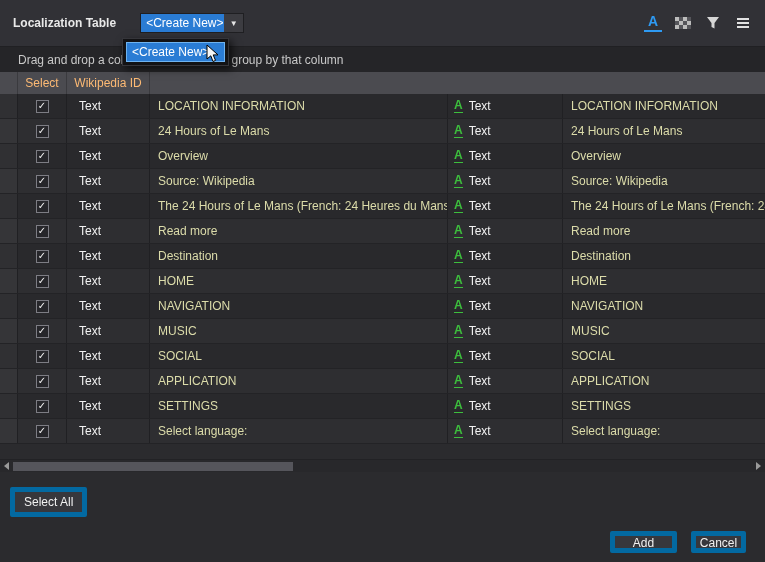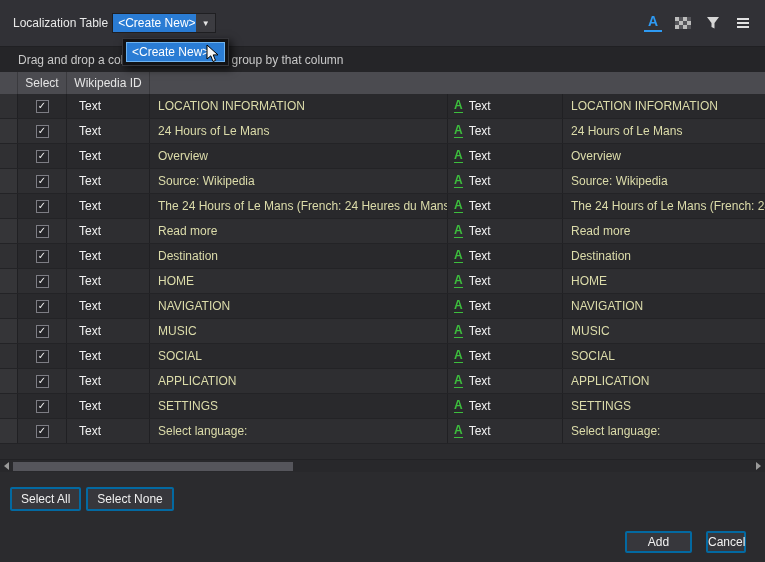--- a/index.html
+++ b/index.html
@@ -6,37 +6,37 @@
   html,body { margin:0; padding:0; background:#1e1e1e; }
   .app {
     position:relative; width:765px; height:562px; overflow:hidden;
     background:#2b2b2e; color:#f1f1f1;
     font-family:"Liberation Sans", sans-serif; font-size:12px;
     user-select:none;
   }
 
   
   .topbar { height:46px; background:#313136; display:flex; align-items:center; padding:0 13px; }
-  .title { color:#e9e9e9; margin-right:4px; white-space:nowrap; }
+  .title { color:#e9e9e9; margin-right:24px; white-space:nowrap;font-weight:bold; }
   .combo { display:flex; width:104px; height:20px; border:1px solid #1f1f22; background:#3c3c41; }
   .combo-text { flex:1; background:#2a7cd4; color:#fff; display:flex; align-items:center; padding-left:5px; white-space:nowrap; overflow:hidden; }
   .combo-arrow { width:19px; display:flex; align-items:center; justify-content:center; font-size:8px; color:#e6e6e6; background:#3c3c41; }
   .icons { margin-left:auto; display:flex; align-items:center; gap:12px; }
   .icon-btn { display:flex; align-items:center; justify-content:center; width:18px; height:18px; cursor:default; }
   .font-icon { color:#2e9af3; font-weight:bold; font-size:14px; line-height:13px; border-bottom:2px solid #2e9af3; padding:0 1px 1px; }
   .menu-bars { display:flex; flex-direction:column; gap:2px; }
   .menu-bars i { display:block; width:12px; height:2px; background:#e2e2e2; }
 
   
   .groupbar { height:26px; background:#252528; border-top:1px solid #202023; display:flex; align-items:center; padding-left:18px; color:#c9c9c9; }
 
   
   .grid-cols { display:grid; grid-template-columns:18px 49px 83px 298px 115px 1fr; }
   .thead { height:22px; background:#4b4b50; }
-  .hcell { display:flex; align-items:center; justify-content:center; border-right:1px solid #3a3a3e; overflow:hidden; white-space:nowrap; color:#e5e5e5; }
+  .hcell { display:flex; align-items:center; justify-content:center; border-right:1px solid #3a3a3e; overflow:hidden; white-space:nowrap; color:#fdba74; }
   .hcell:last-child { border-right:none; }
   .trow { height:25px; background:#29292c; border-bottom:1px solid #232326; }
   .trow.alt { background:#2e2e31; }
   .cell { display:flex; align-items:center; border-right:1px solid #202023; overflow:hidden; white-space:nowrap; }
   .cell:last-child { border-right:none; }
   .c-ind { background:rgba(255,255,255,0.035); }
   .c-sel { justify-content:center; }
   .c-prop { padding-left:12px; color:#f1f1f1; }
   .c-res  { padding-left:8px; color:#dcdcaa; }
   .c-type { padding-left:6px; gap:6px; color:#f1f1f1; }
@@ -48,24 +48,24 @@
   
   .hscroll { position:relative; height:13px; margin-top:15px; background:#28282b; border-top:1px solid #222225; }
   .scroll-btn { position:absolute; top:0; width:13px; height:12px; display:flex; align-items:center; justify-content:center; }
   .scroll-btn.left { left:0; } .scroll-btn.right { right:0; }
   .tri-left  { width:0; height:0; border:4px solid transparent; border-right:5px solid #9a9a9a; border-left:none; }
   .tri-right { width:0; height:0; border:4px solid transparent; border-left:5px solid #9a9a9a; border-right:none; }
   .scroll-thumb { position:absolute; left:13px; top:2px; width:280px; height:9px; background:#55555b; }
 
   
   .sel-row { margin:15px 0 0 10px; display:flex; gap:5px; }
-  .btn { background:#37373c; border:2px solid #0369a1; color:#f1f1f1; font-family:inherit; font-size:12px; padding:3px 9px; border-radius:2px; }
+  .btn { background:#37373c; border:5px solid #0369a1; color:#f1f1f1; font-family:inherit; font-size:12px; padding:3px 9px; border-radius:2px; }
   .dialog-row { position:absolute; right:19px; bottom:9px; display:flex; gap:14px; }
   .btn.add { width:67px; height:22px; padding:0; }
-  .btn.cancel { width:40px; height:22px; padding:0; }
+  .btn.cancel { width:55px; height:22px; padding:0; }
 
   
   .popup { position:absolute; left:122px; top:38px; width:107px; z-index:10;
            background:#121214; border:1px solid #35353a; padding:3px;
            box-shadow:3px 3px 8px rgba(0,0,0,0.65); }
   .popup-item { height:20px; background:#2a7cd4; border:1px solid #6fb3ef; color:#fff;
                 display:flex; align-items:center; padding-left:5px; white-space:nowrap; }
   .cursor { position:absolute; left:206px; top:44px; z-index:20; }
 </style>
 </head>
@@ -341,21 +341,20 @@
         <span class="tri-left"></span>
       </span>
     <span class="scroll-thumb"></span>
     <span class="scroll-btn right">
         <span class="tri-right"></span>
       </span>
   </div>
 
   <div class="sel-row">
     <button class="btn">Select All</button>
-    <button class="btn">Select None</button>
   </div>
 
   <div class="dialog-row">
     <button class="btn add">Add</button>
     <button class="btn cancel">Cancel</button>
   </div>
 
   <div class="popup">
     <div class="popup-item">&lt;Create New&gt;</div>
   </div>

